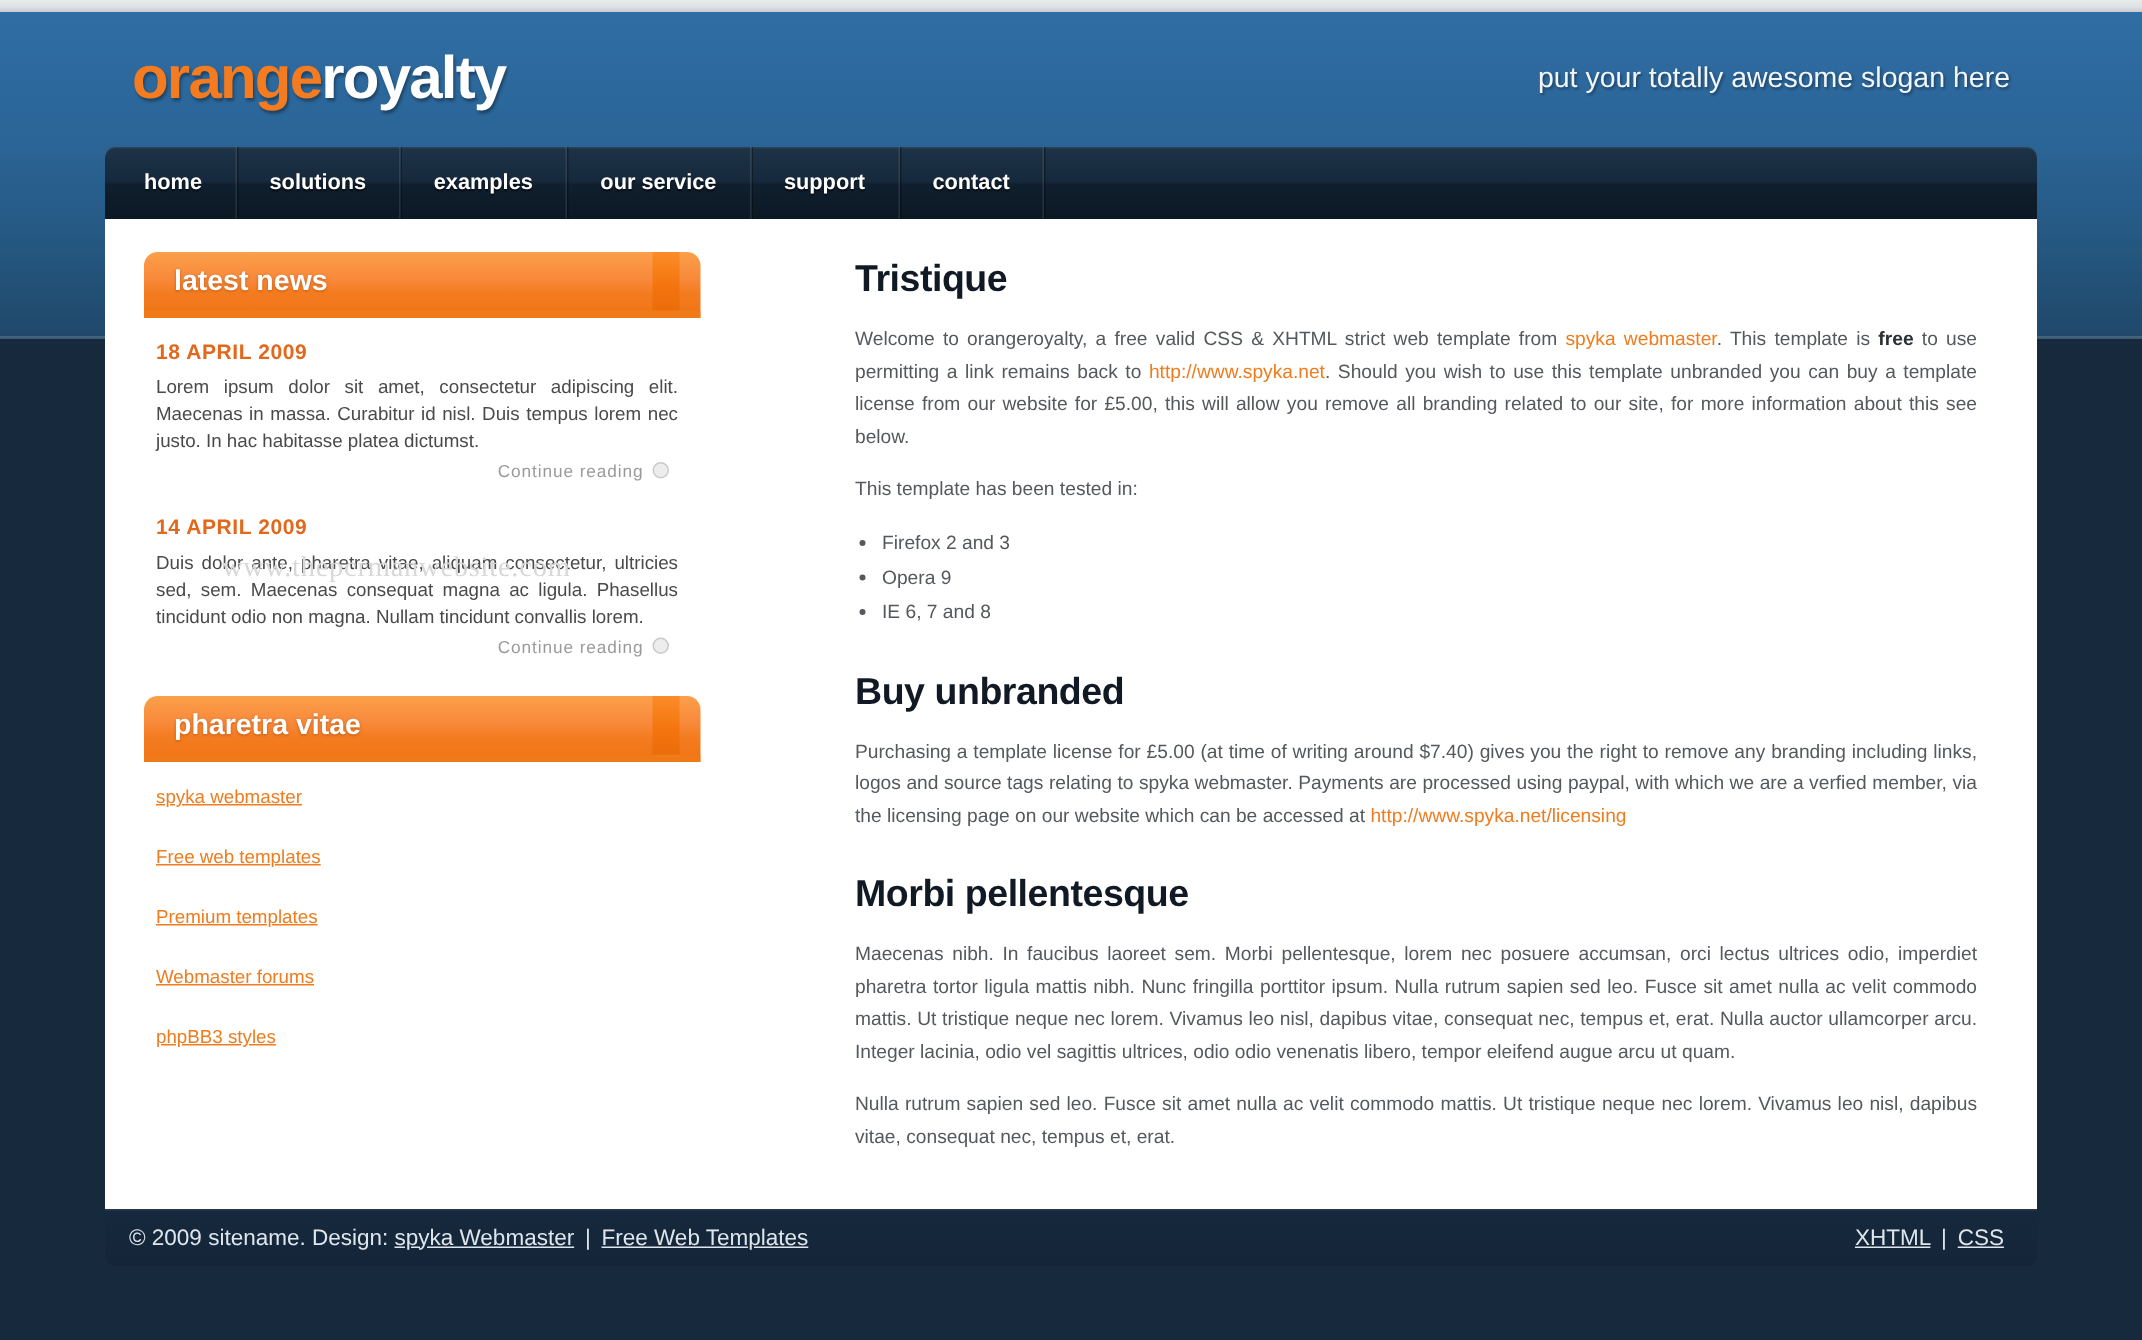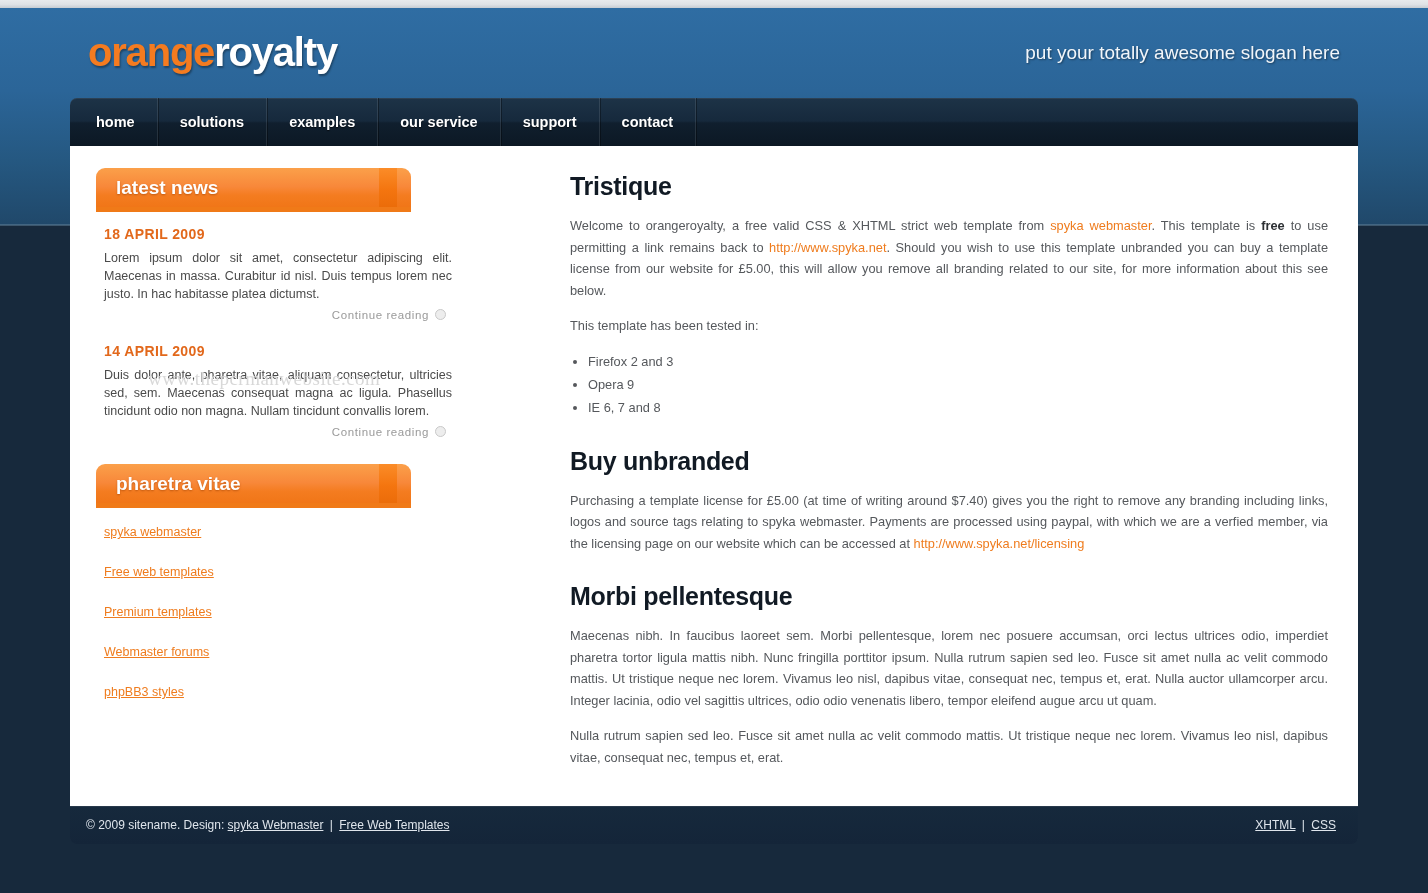--- a/index.html
+++ b/index.html
@@ -102,21 +102,21 @@
     display: flex;
     padding: 22px 22px 24px 22px;
   }
   .sidebar { width: 400px; flex: 0 0 400px; padding-left: 4px; }
   .main { flex: 1; padding-left: 78px; padding-right: 8px; padding-top: 4px; }
 
   
   .block-head {
     position: relative;
     height: 44px;
-    width: 315px;
+    width: 371px;
     margin-bottom: 14px;
     background: linear-gradient(to bottom, #fba04a 0%, #f8883a 42%, #f47c20 62%, #ef7314 100%);
     border-radius: 9px 9px 0 0;
     overflow: hidden;
   }
   .block-head .band {
     position: absolute;
     right: 14px; top: 0; bottom: 0;
     width: 18px;
     background: linear-gradient(to bottom, #fb8c28 0%, #f4750f 50%, #e86a08 100%);
@@ -188,21 +188,21 @@
   
   .main h1 {
     margin: 0 0 14px 0;
     font-size: 25px;
     font-weight: bold;
     color: #111a24;
     letter-spacing: -.3px;
   }
   .main h1.second { margin-top: 28px; }
   .main p {
-    margin: 0 0 14px 0;
+    margin: 0 10px 14px 0;
     font-size: 12.8px;
     line-height: 21.5px;
     color: #55585c;
     text-align: justify;
   }
   .main a { color: #ef7c1e; text-decoration: none; cursor: pointer; }
   .main b { color: #2c2f33; }
   .main ul {
     margin: 12px 0 22px 0;
     padding-left: 18px;
@@ -229,21 +229,21 @@
     position: relative;
     height: 38px;
     background: linear-gradient(to bottom, #16293c 0%, #142539 100%);
     border-radius: 0 0 7px 7px;
     display: flex;
     align-items: center;
     justify-content: space-between;
     padding: 0 22px 0 16px;
     box-shadow: 0 1px 0 rgba(255,255,255,.08) inset;
   }
-  .footer, .footer * { font-size: 12px; color: #dfe5ec; }
+  .footer, .footer * { font-size: 15px; color: #dfe5ec; }
   .footer a { color: #dfe5ec; text-decoration: underline; cursor: pointer; }
   .footer .sep { text-decoration: none; padding: 0 3px; }
 </style>
 </head>
 <body>
 
 <div class="top-strip"></div>
 <div class="sky"></div>
 <div class="sky-sep"></div>
 <div class="deep"></div>

